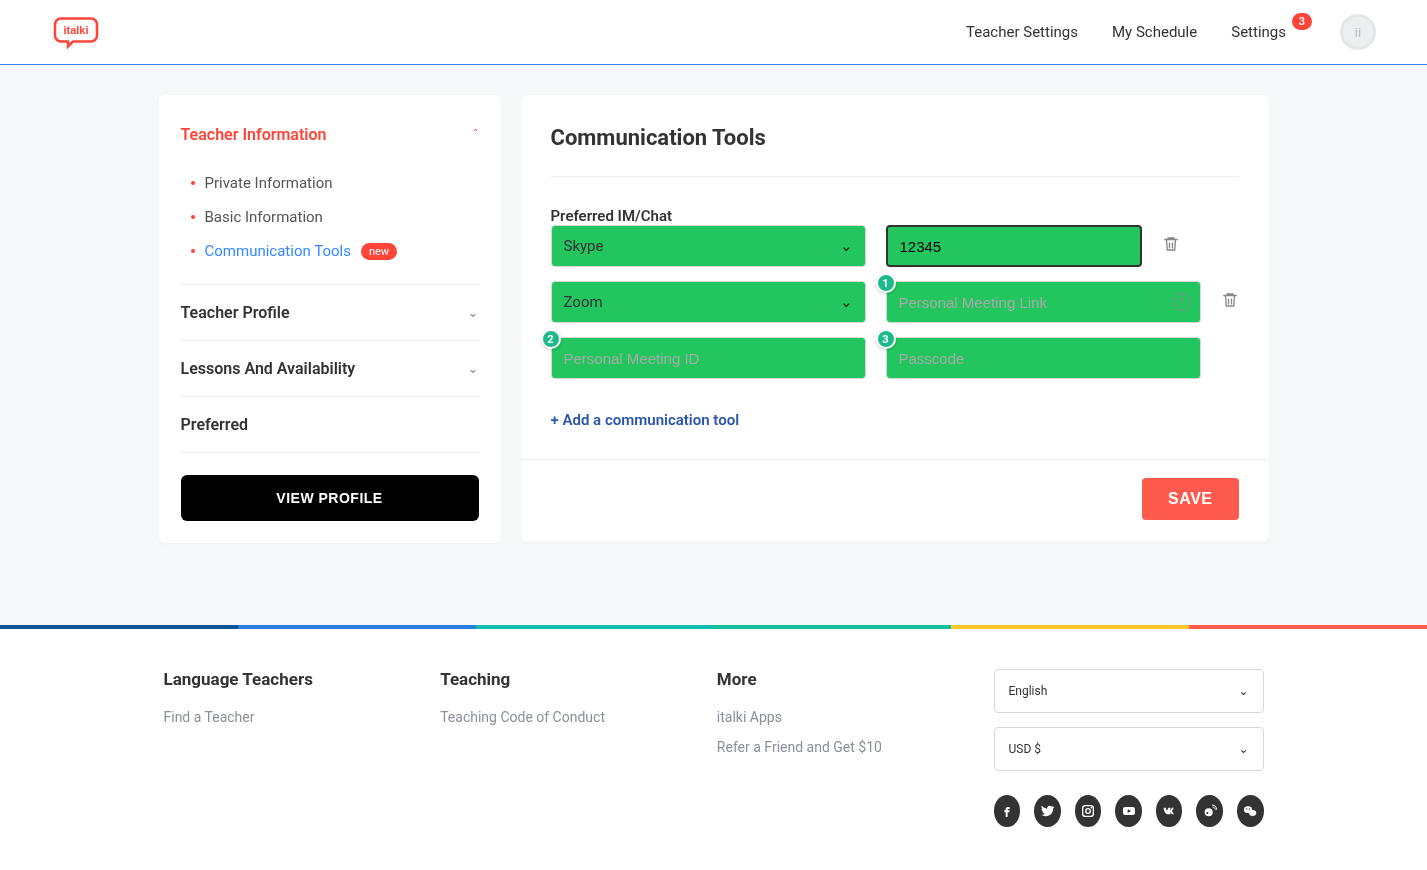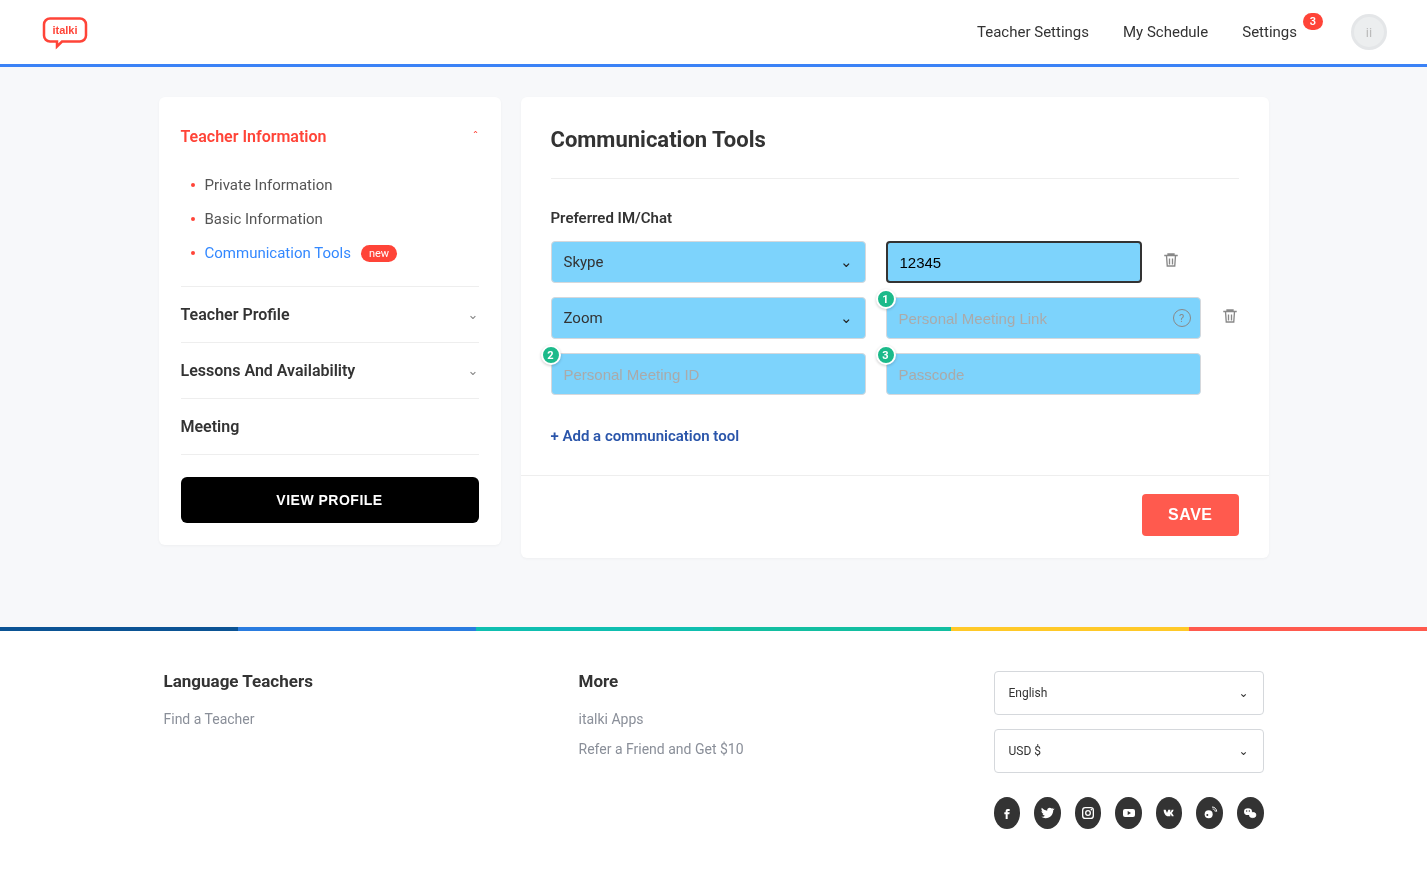--- a/index.html
+++ b/index.html
@@ -1,20 +1,20 @@
 <!DOCTYPE html>
 <html><head>
 <meta charset="utf-8">
 <style>
 * { box-sizing: border-box; margin: 0; padding: 0; }
 body { font-family: -apple-system, BlinkMacSystemFont, "Segoe UI", Roboto, Helvetica, Arial, sans-serif; background: #fff; color: #333; }
 a { text-decoration: none; color: inherit; }
 
 
-.header { display: flex; align-items: center; justify-content: space-between; padding: 14px 40px; border-bottom: 3px solid #3b82f6; }
+.header { display: flex; align-items: center; justify-content: space-between; padding: 14px 51px; border-bottom: 1px solid #3b82f6; }
 .logo { display: inline-flex; align-items: center; }
 .logo svg { width: 60px; height: 36px; }
 .nav { display: flex; align-items: center; gap: 34px; }
 .nav-item { font-size: 15px; color: #333; position: relative; }
 .badge { position: absolute; top: -10px; right: -26px; background: #ff4438; color: #fff; font-size: 11px; font-weight: 600; padding: 2px 7px; border-radius: 10px; }
 .avatar { width: 36px; height: 36px; border-radius: 50%; background: #eceeef; border: 3px solid #e4e6e8; display: flex; align-items: center; justify-content: center; font-size: 13px; color: #bbb; margin-left: 20px; }
 
 
 .main { background: #f7f8fa; padding: 30px 0 50px; min-height: 560px; }
 .container { width: 1110px; margin: 0 auto; display: flex; gap: 20px; align-items: flex-start; }
@@ -30,23 +30,23 @@
 .side-sub { padding: 4px 0 16px 10px; }
 .side-sub-item { display: flex; align-items: center; gap: 10px; padding: 8px 0; font-size: 15px; color: #555; cursor: pointer; }
 .side-sub-item .dot { width: 4px; height: 4px; background: #ff4438; border-radius: 50%; flex-shrink: 0; }
 .side-sub-item.active { color: #3388ff; }
 .new-pill { background: #ff4438; color: #fff; font-size: 11px; padding: 2px 8px; border-radius: 10px; }
 .view-profile-btn { width: 100%; background: #000000; color: #fff; border: none; padding: 15px; font-size: 14px; font-weight: 700; letter-spacing: 0.5px; border-radius: 6px; margin-top: 22px; cursor: pointer; }
 
 
 .card { flex: 1; background: #fff; border-radius: 6px; box-shadow: 0 1px 3px rgba(0,0,0,0.04); padding: 30px 30px 22px; }
 .card h1 { font-size: 22px; font-weight: 700; padding-bottom: 26px; border-bottom: 1px solid #eee; margin-bottom: 30px; }
-.field-label { font-size: 15px; font-weight: 600; margin-bottom: 14px; }
+.field-label { font-size: 15px; font-weight: 600; }
 .row { display: flex; gap: 20px; align-items: center; margin-bottom: 14px; position: relative; }
-.select, .input { height: 42px; border: 1px solid #d5d8dc; border-radius: 4px; padding: 0 12px; font-size: 15px; background: #7dd3fc; }
+.select, .input { height: 42px; border: 1px solid #d5d8dc; border-radius: 4px; padding: 0 12px; font-size: 15px; background: #22c55e; }
 .select { width: 315px; display: flex; align-items: center; justify-content: space-between; cursor: pointer; }
 .select .caret { font-size: 15px; color: #222; }
 .input { width: 315px; border-width: 1px; }
 .input.bordered { border: 2px solid #333; width: 256px; }
 .input-wrap { position: relative; width: 315px; }
 .input-wrap .input { width: 100%; }
 .help-icon { position: absolute; right: 10px; top: 50%; transform: translateY(-50%); width: 18px; height: 18px; border: 1.5px solid #888; border-radius: 50%; font-size: 11px; color: #888; display: flex; align-items: center; justify-content: center; }
 .trash { width: 18px; color: #888; cursor: pointer; }
 .trash svg { width: 18px; height: 18px; }
 .num-badge { position: absolute; width: 20px; height: 20px; background: #1cba8a; border: 2px solid #fff; color: #fff; font-size: 11px; font-weight: 700; border-radius: 50%; display: flex; align-items: center; justify-content: center; box-shadow: 0 1px 3px rgba(0,0,0,0.2); z-index: 2; }
@@ -133,21 +133,21 @@
 
       <div class="side-section">
         <div class="side-header">
           <span class="side-title">Lessons And Availability</span>
           <span class="chev">⌄</span>
         </div>
       </div>
 
       <div class="side-section">
         <div class="side-header">
-          <span class="side-title">Meeting</span>
+          <span class="side-title">Preferred</span>
         </div>
       </div>
 
       <button class="view-profile-btn">VIEW PROFILE</button>
     </div>
 
     <div class="card">
       <h1>Communication Tools</h1>
 
       <div class="field-label">Preferred IM/Chat</div>
@@ -214,20 +214,24 @@
     <span></span>
     <span></span>
     <span></span>
 </div>
 
 <div class="footer">
   <div class="footer-inner">
     <div class="fcol">
       <h3>Language Teachers</h3>
       <a>Find a Teacher</a>
+    </div>
+    <div class="fcol">
+      <h3>Teaching</h3>
+      <a>Teaching Code of Conduct</a>
     </div>
     <div class="fcol">
       <h3>More</h3>
       <a>italki Apps</a>
       <a>Refer a Friend and Get $10</a>
     </div>
     <div class="fright">
       <div class="fselect">
         <span>English</span>
         <span>⌄</span>

